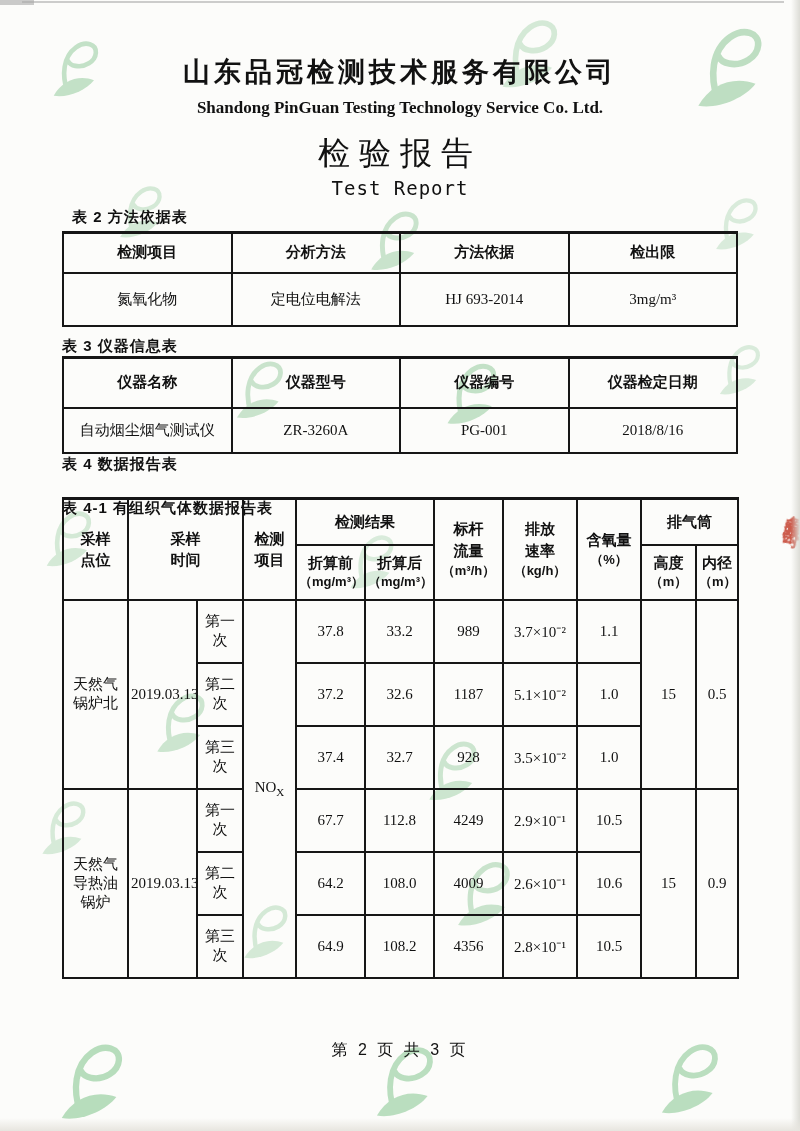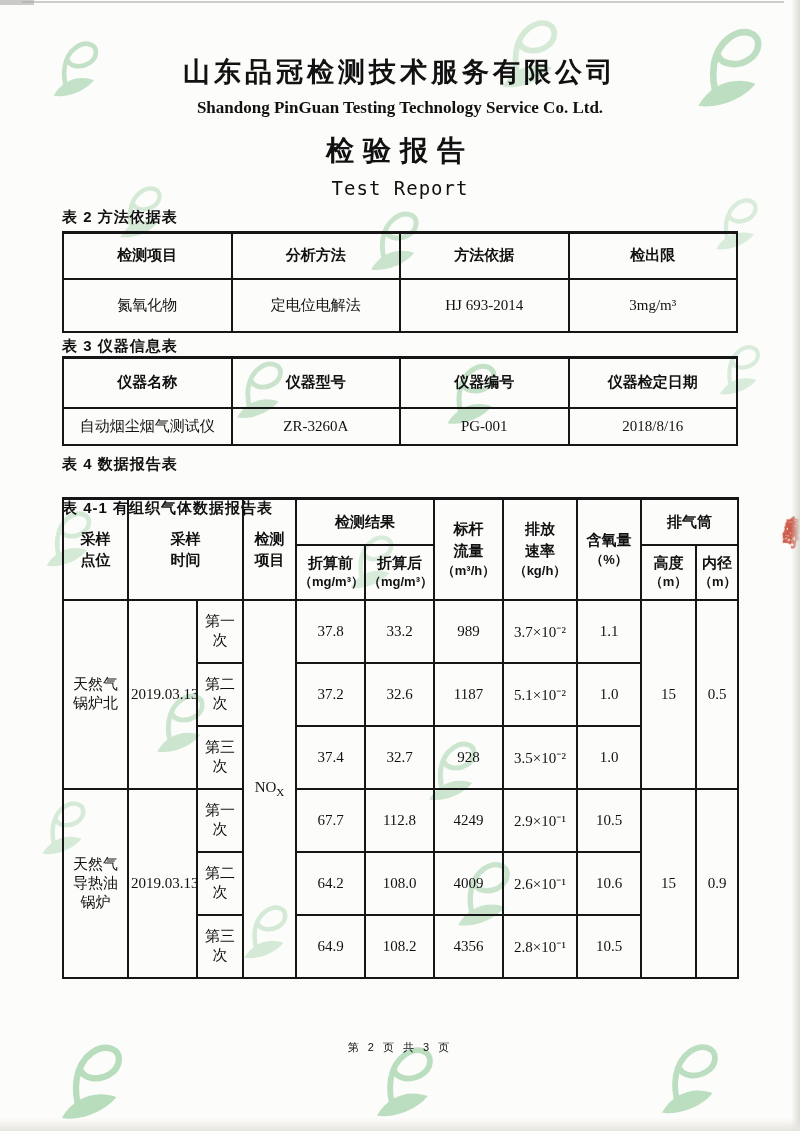--- a/index.html
+++ b/index.html
@@ -24,54 +24,54 @@
     font-weight:bold;font-size:18px;letter-spacing:4px;
     opacity:.82;filter:blur(.4px);
     font-family:"Liberation Serif",serif;
   }
   
   .content{position:absolute;inset:0;z-index:2;}
   .abs{position:absolute;}
   .center{left:0;width:100%;text-align:center;}
   .company-cn{top:54px;font-size:27px;font-weight:bold;letter-spacing:4px;}
   .company-en{top:98px;font-size:17px;font-weight:bold;font-family:"Liberation Serif",serif;}
-  .title-cn{top:132px;font-size:28px;font-weight:bold;letter-spacing:9px;}
+  .title-cn{top:132px;font-size:32px;font-weight:normal;letter-spacing:9px;}
   .title-en{top:177px;font-size:19px;font-family:"DejaVu Sans Mono",monospace;letter-spacing:1px;}
   .cap{left:62px;font-size:15px;font-weight:bold;letter-spacing:1px;}
-  .cap2{top:208px;}
+  .cap2{top:208px;margin-left:10px;}
   .cap3{top:337px;}
   .cap4a{top:455px;}
   .cap4b{top:499px;}
   
   table.t{
     position:absolute;left:62px;width:676px;
     border-collapse:collapse;table-layout:fixed;
     border:2px solid #161616;border-top:3px solid #161616;
   }
   table.t th,table.t td{
     border:2px solid #161616;text-align:center;vertical-align:middle;
     padding:0 2px;overflow:hidden;
   }
   table.t th{font-size:15px;font-weight:bold;font-family:"Liberation Sans",sans-serif;}
   table.t td{font-size:15px;font-family:"Liberation Serif",serif;}
   .t2{top:231px;}
-  .t2 tr.hr{height:46px;} .t2 tr.dr{height:53px;}
+  .t2 tr.hr{height:40px;} .t2 tr.dr{height:53px;}
   .t3{top:356px;padding-left:36px;}
-  .t3 tr.hr{height:50px;} .t3 tr.dr{height:37px;}
+  .t3 tr.hr{height:50px;} .t3 tr.dr{height:45px;}
   .t4{top:497px;}
   .t4 tr.h1{height:46px;}
   .t4 tr.h2{height:55px;}
   .t4 tr.d{height:63px;}
   .t4 th{font-size:14px;line-height:1.45;}
   .t4 td{font-size:14.5px;}
   .t4 .ln{display:block;}
   .t4 .unit{font-size:13px;}
   td.nox{font-size:15px;border-radius:20px;}
   td.nox sub{font-size:11px;}
-  .footer{top:1040px;font-size:11px;letter-spacing:3px;}
+  .footer{top:1040px;font-size:16px;letter-spacing:3px;}
 </style>
 </head>
 <body>
 
 <div class="page">
 
   <svg width="0" height="0" style="position:absolute" aria-hidden="true">
     <defs>
       <g id="pg-logo">
         <path d="M36 86 C27 60 29 30 50 15 C66 4 83 10 82 24 C81 38 64 48 49 45 C43 44 39 41 37 37" fill="none" stroke="currentColor" stroke-width="7.5" stroke-linecap="round"></path>

